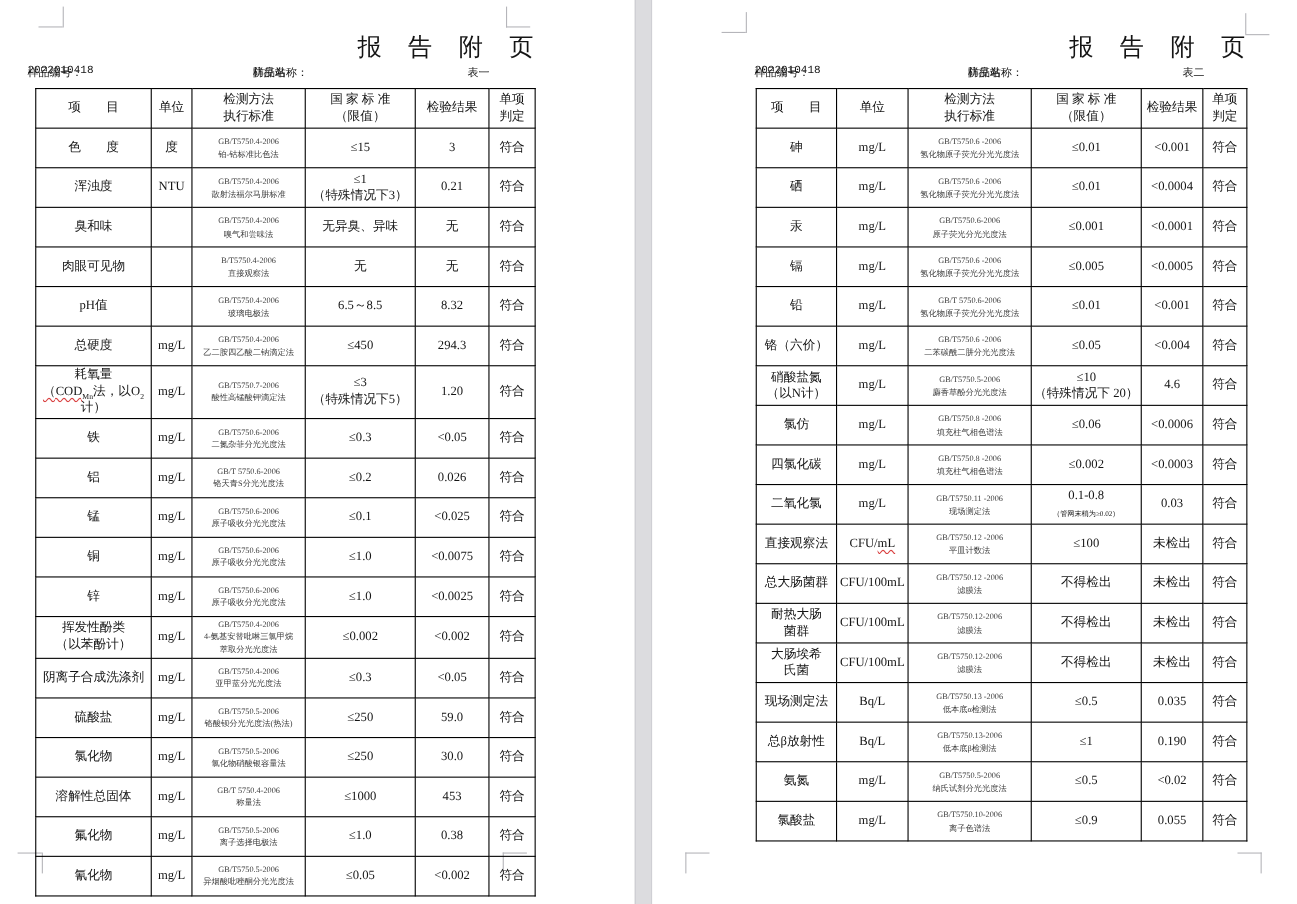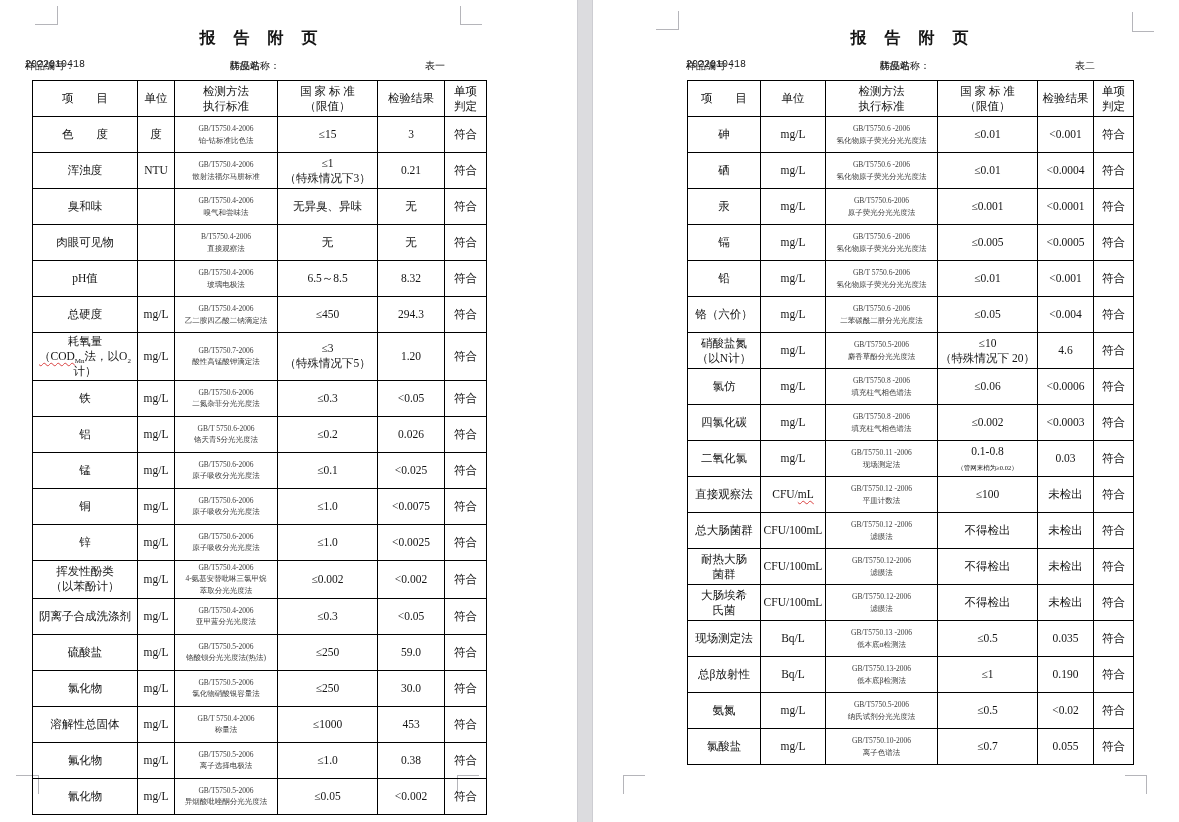--- a/index.html
+++ b/index.html
@@ -11,22 +11,22 @@
   .gap{
     position:absolute;left:577px;top:0;width:16px;height:822px;
     background:#dcdcdf;border-left:1px solid #cdcdd2;border-right:1px solid #cdcdd2;
     box-sizing:border-box;
   }
   .page{position:absolute;top:0;height:822px;background:#fff;}
   #pageL{left:0;width:577px;}
   #pageR{left:593px;width:586px;}
 
   .title{
-    position:absolute;top:28px;font-size:16px;font-weight:bold;
-    text-align:center;letter-spacing:1px;white-space:nowrap;
+    position:absolute;top:28px;font-size:22px;font-weight:normal;
+    text-align:right;letter-spacing:1px;white-space:nowrap;
   }
   #pageL .title{left:32px;width:454px;}
   #pageR .title{left:94px;width:446px;}
 
   .info{position:absolute;top:59px;left:0;width:100%;height:18px;font-size:10px;font-family:Liberation Mono, monospace;}
   .info span{position:absolute;white-space:nowrap;}
   #pageL .s1{left:25px;}  #pageL .s2{left:230px;}  #pageL .s3{left:425px;}
   #pageR .s1{left:93px;}  #pageR .s2{left:287px;}  #pageR .s3{left:482px;}
 
   table{position:absolute;top:80px;border-collapse:collapse;table-layout:fixed;}
@@ -428,20 +428,20 @@
             <td>mg/L</td>
             <td class="method">GB/T5750.5-2006<br>纳氏试剂分光光度法</td>
             <td>≤0.5</td>
             <td>&lt;0.02</td>
             <td>符合</td>
           </tr>
           <tr>
             <td>氯酸盐</td>
             <td>mg/L</td>
             <td class="method">GB/T5750.10-2006<br>离子色谱法</td>
-            <td>≤0.7</td>
+            <td>≤0.9</td>
             <td>0.055</td>
             <td>符合</td>
           </tr>
         </tbody>
     </table>
   </div>
 </div>
 
 </body></html>

